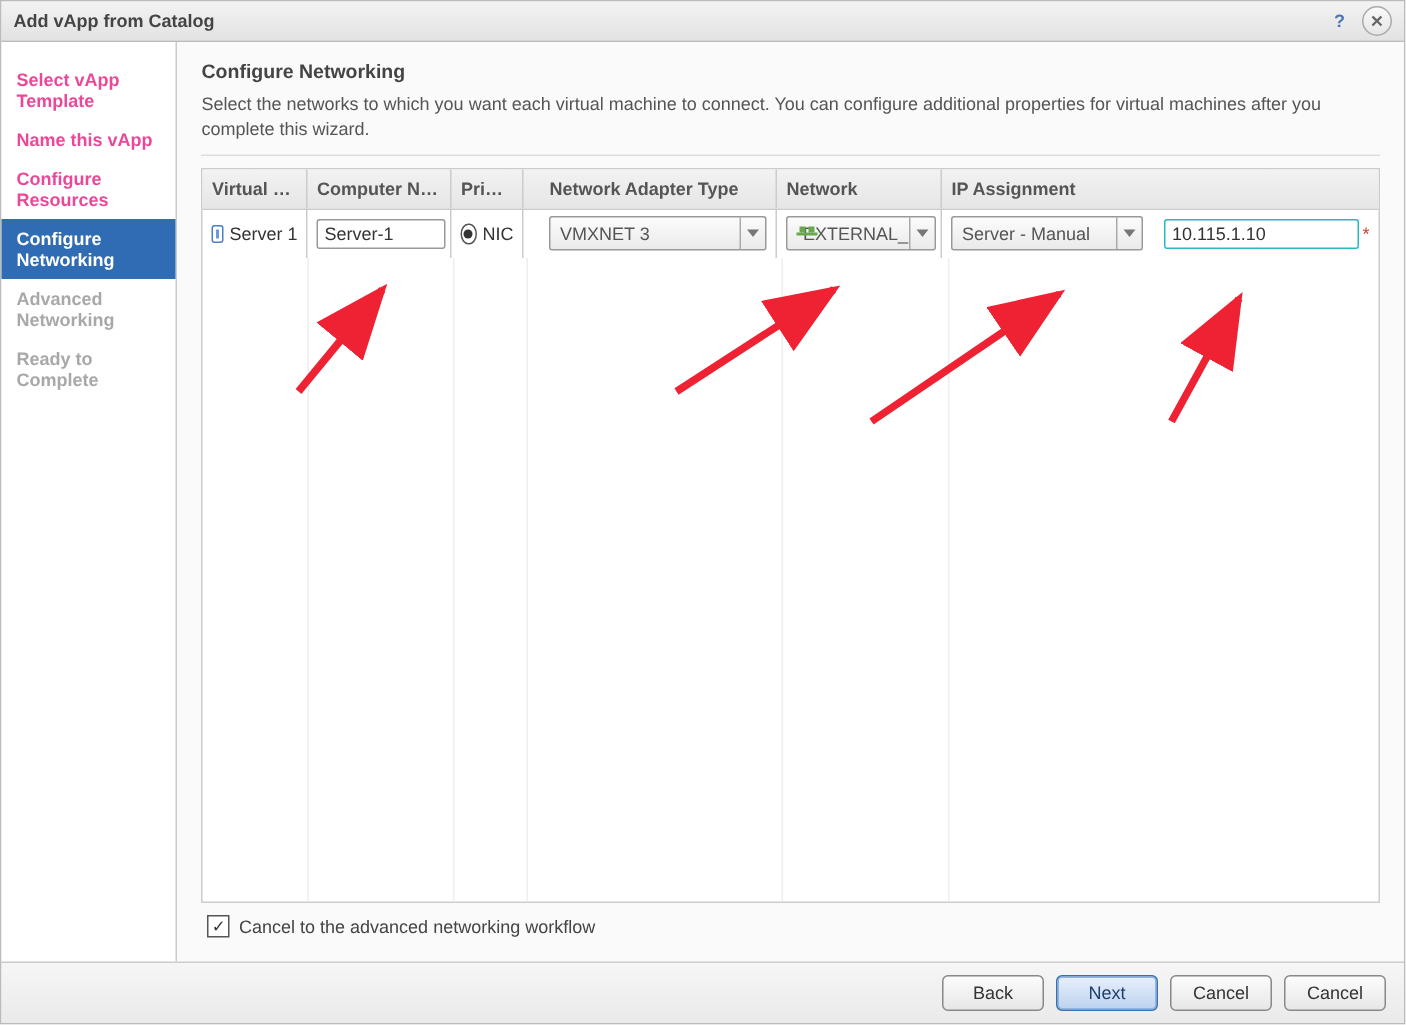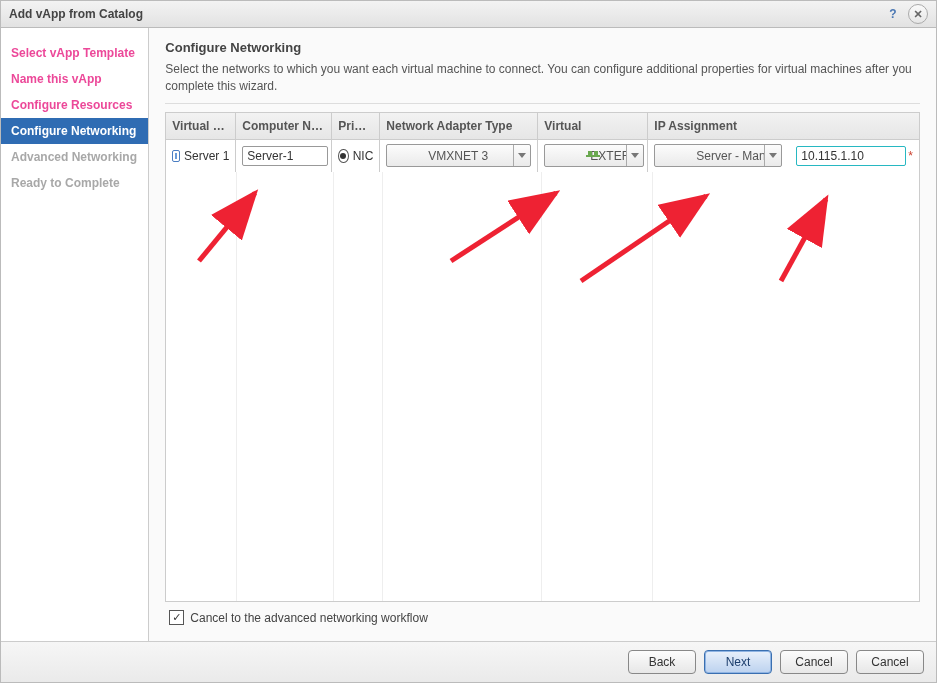--- a/index.html
+++ b/index.html
@@ -111,21 +111,21 @@
     padding: 6px 6px;
     box-sizing: border-box;
     overflow: hidden;
     white-space: nowrap;
     text-overflow: ellipsis;
   }
   .grid-head .col:last-child, .grid-row .col:last-child { border-right: none; }
   .c-vm   { width: 70px; }
   .c-comp { width: 96px; }
   .c-prim { width: 48px; }
-  .c-adp  { width: 158px; }
+  .c-adp  { width: 158px; margin-left: 11px; }
   .c-net  { width: 110px; }
   .c-ipa  { flex: 1; }
   .grid-body {
     flex: 1;
     overflow: hidden;
     position: relative;
   }
   .grid-row {
     display: flex;
     height: 32px;
@@ -158,21 +158,20 @@
   .combo {
     display: flex;
     align-items: center;
     height: 23px;
     border: 1px solid #999;
     background: linear-gradient(#fcfcfc,#eaeaea);
     border-radius: 2px;
     font: inherit;
     color: #555;
     box-sizing: border-box;
-    padding-left: 35px;
   }
   .combo .lbl { flex:1; padding:0 4px 0 6px; overflow:hidden; white-space:nowrap; text-overflow: ellipsis; display:flex; align-items:center; }
   .combo .btn {
     width: 16px; height: 100%;
     border-left: 1px solid #aaa;
     display:flex; align-items:center; justify-content:center;
   }
   .caret {
     width: 0; height: 0;
     border-left: 4px solid transparent;
@@ -185,21 +184,21 @@
   }
   .net-icon::before {
     content:""; position:absolute; left:0; top:4px; width:14px; height:2px; background:#6aa84f;
   }
   .net-icon::after {
     content:""; position:absolute; left:2px; top:0; width:4px; height:4px; background:#6aa84f;
     box-shadow: 6px 0 0 #6aa84f;
   }
   .ipa-wrap { display:flex; align-items:center; gap:14px; width:100%; }
   .ip-input {
-    width: 110px;
+    width: 130px;
     border: 1px solid #27b8c2 !important;
     color: #444;
   }
   .req { color:#c43; margin-left:2px; }
   .radio {
     width:12px; height:12px; border:1px solid #555; border-radius:50%;
     display:inline-flex; align-items:center; justify-content:center; margin-right:4px;
   }
   .radio::after { content:""; width:6px; height:6px; background:#333; border-radius:50%; }
   .grid-lines {
@@ -273,21 +272,21 @@
     <div class="main">
       <h2>Configure Networking</h2>
       <div class="desc">Select the networks to which you want each virtual machine to connect. You can configure additional properties for virtual machines after you complete this wizard.</div>
 
       <div class="grid-wrap">
         <div class="grid-head">
           <div class="col c-vm">Virtual Machi</div>
           <div class="col c-comp">Computer Nam</div>
           <div class="col c-prim">Primar</div>
           <div class="col c-adp">Network Adapter Type</div>
-          <div class="col c-net">Virtual</div>
+          <div class="col c-net">Network</div>
           <div class="col c-ipa">IP Assignment</div>
         </div>
 
         <div class="grid-body">
           <div class="grid-row">
             <div class="col c-vm">
               <span class="vm-icon"></span>
               <span>Server 1</span>
             </div>
             <div class="col c-comp">

